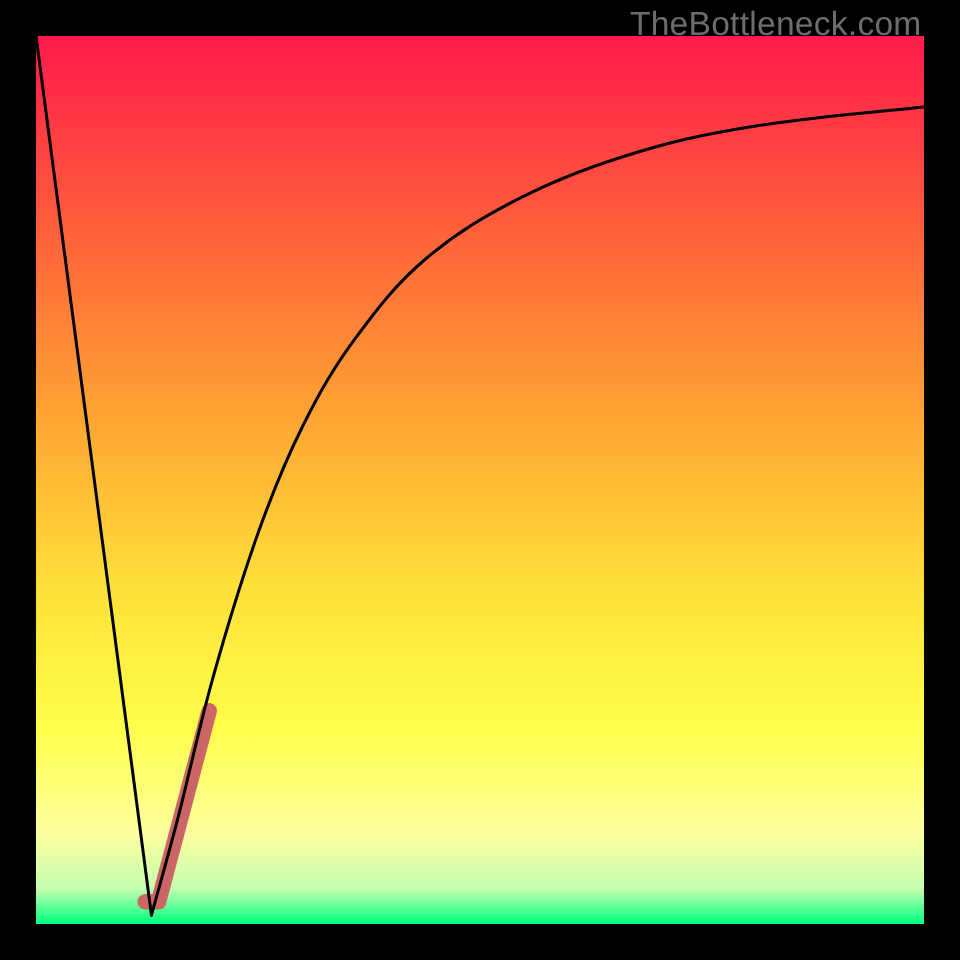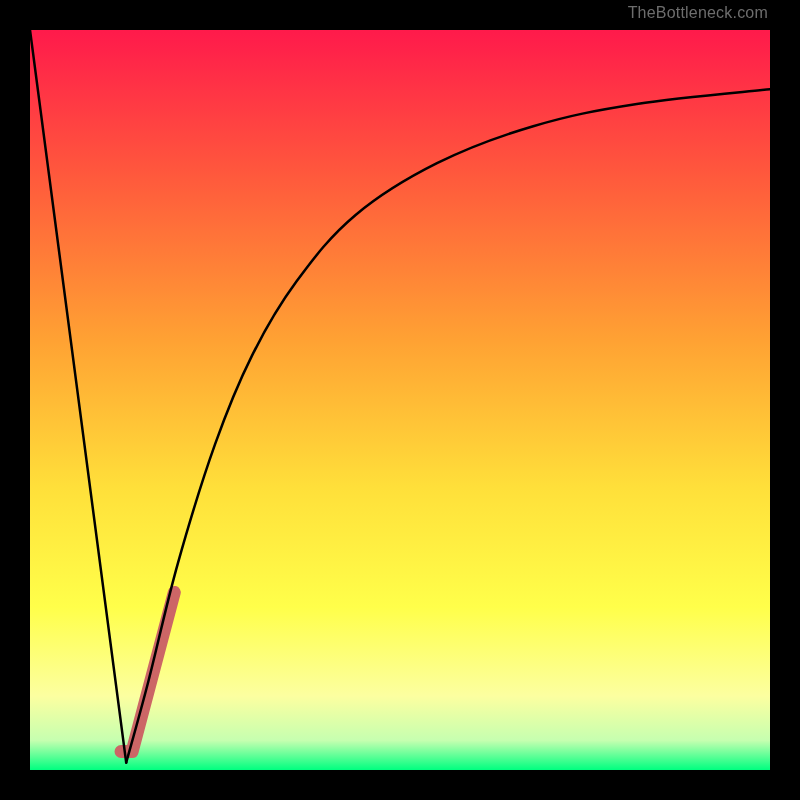--- a/index.html
+++ b/index.html
@@ -32,21 +32,21 @@
     position: absolute;
     inset: 0;
     width: 100%;
     height: 100%;
   }
   .watermark {
     position: absolute;
     top: 4px;
     right: 32px;
     color: #6d6d6d;
-    font-size: 16px;
+    font-size: 28px;
     letter-spacing: 0.2px;
     user-select: none;
   }
 </style>
 </head>
 <body>
 
 <div class="stage">
 
   <div class="plot">

